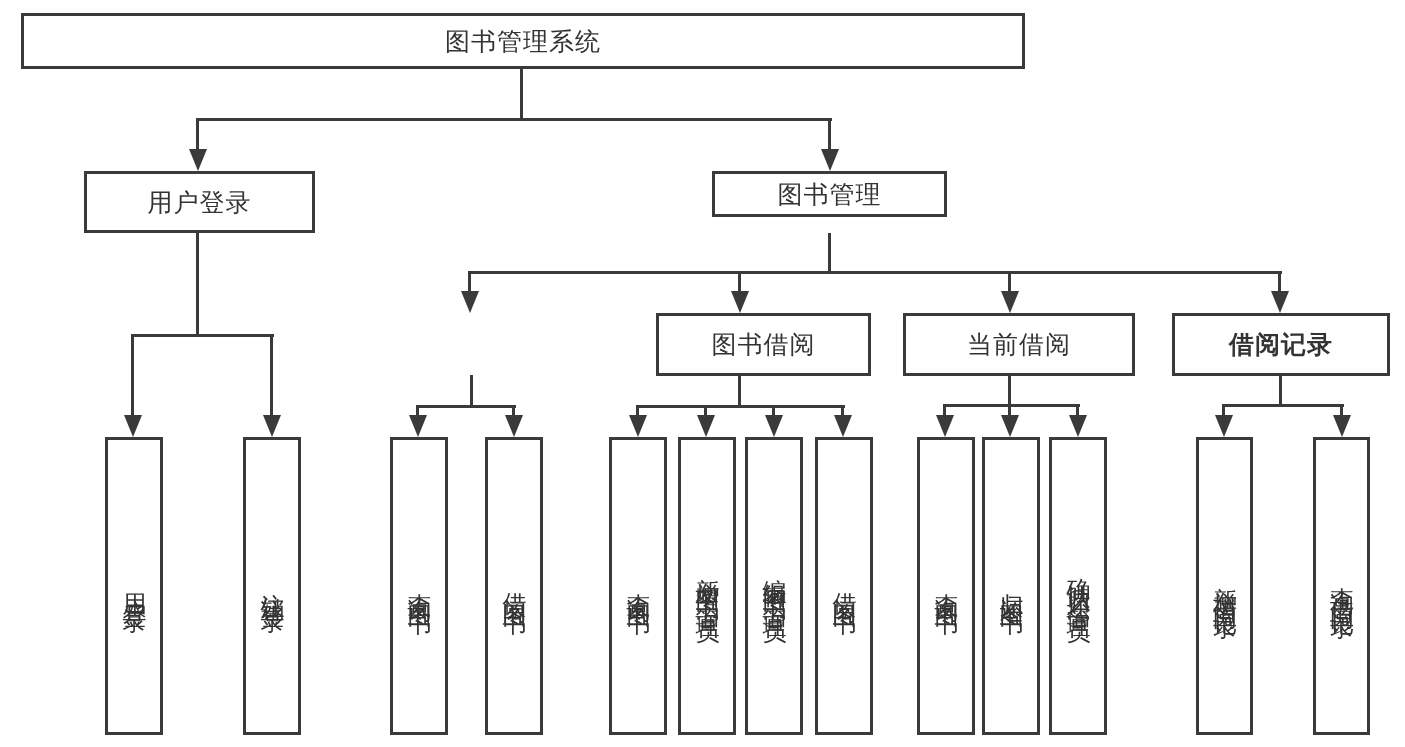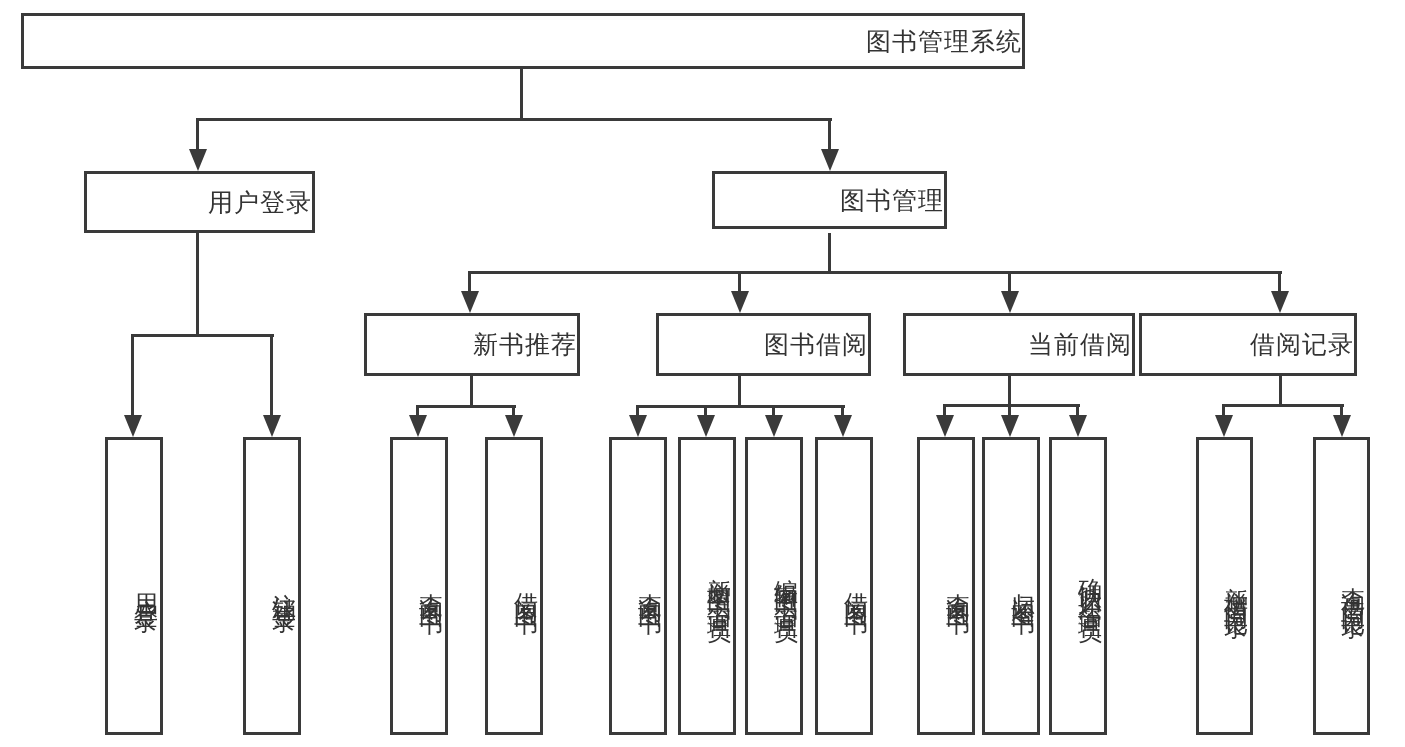--- a/index.html
+++ b/index.html
@@ -17,21 +17,21 @@
     background: var(--background);
     overflow: hidden;
   }
   .node {
     position: absolute;
     box-sizing: border-box;
     border: 3px solid var(--line);
     background: #fff;
     display: flex;
     align-items: center;
-    justify-content: flex-end;
+    justify-content: center;
     color: var(--text);
   }
   .node.h .label {
     font-size: 25px;
     letter-spacing: 1px;
     white-space: nowrap;
   }
   .node.v .label {
     writing-mode: vertical-rl;
     font-size: 24px;
@@ -67,37 +67,34 @@
 <div class="canvas">
 
   <div class="node h" style="left:21px; top:13px; width:1004px; height:56px;">
     <span class="label">图书管理系统</span>
   </div>
 
   <div class="node h" style="left:84px; top:171px; width:231px; height:62px;">
     <span class="label">用户登录</span>
   </div>
 
-  <div class="node h" style="left:712px; top:171px; width:235px; height:58px;">
+  <div class="node h" style="left:712px; top:171px; width:235px; height:46px;">
     <span class="label">图书管理</span>
   </div>
 
-  <div class="node h" style="left:364px; top:313px; width:216px; height:63px;">
-    <span class="label">新书推荐</span>
-  </div>
 
   <div class="node h" style="left:656px; top:313px; width:215px; height:63px;">
     <span class="label">图书借阅</span>
   </div>
 
   <div class="node h" style="left:903px; top:313px; width:232px; height:63px;">
     <span class="label">当前借阅</span>
   </div>
 
-  <div class="node h" style="left:1139px; top:313px; width:218px; height:63px;">
+  <div class="node h" style="left:1172px; top:313px; width:218px; height:63px;font-weight:bold;">
     <span class="label">借阅记录</span>
   </div>
 
   <div class="node v" style="left:105px; top:437px; width:58px; height:298px;">
     <span class="label">用户登录</span>
   </div>
 
   <div class="node v" style="left:243px; top:437px; width:58px; height:298px;">
     <span class="label">注销登录</span>
   </div>

